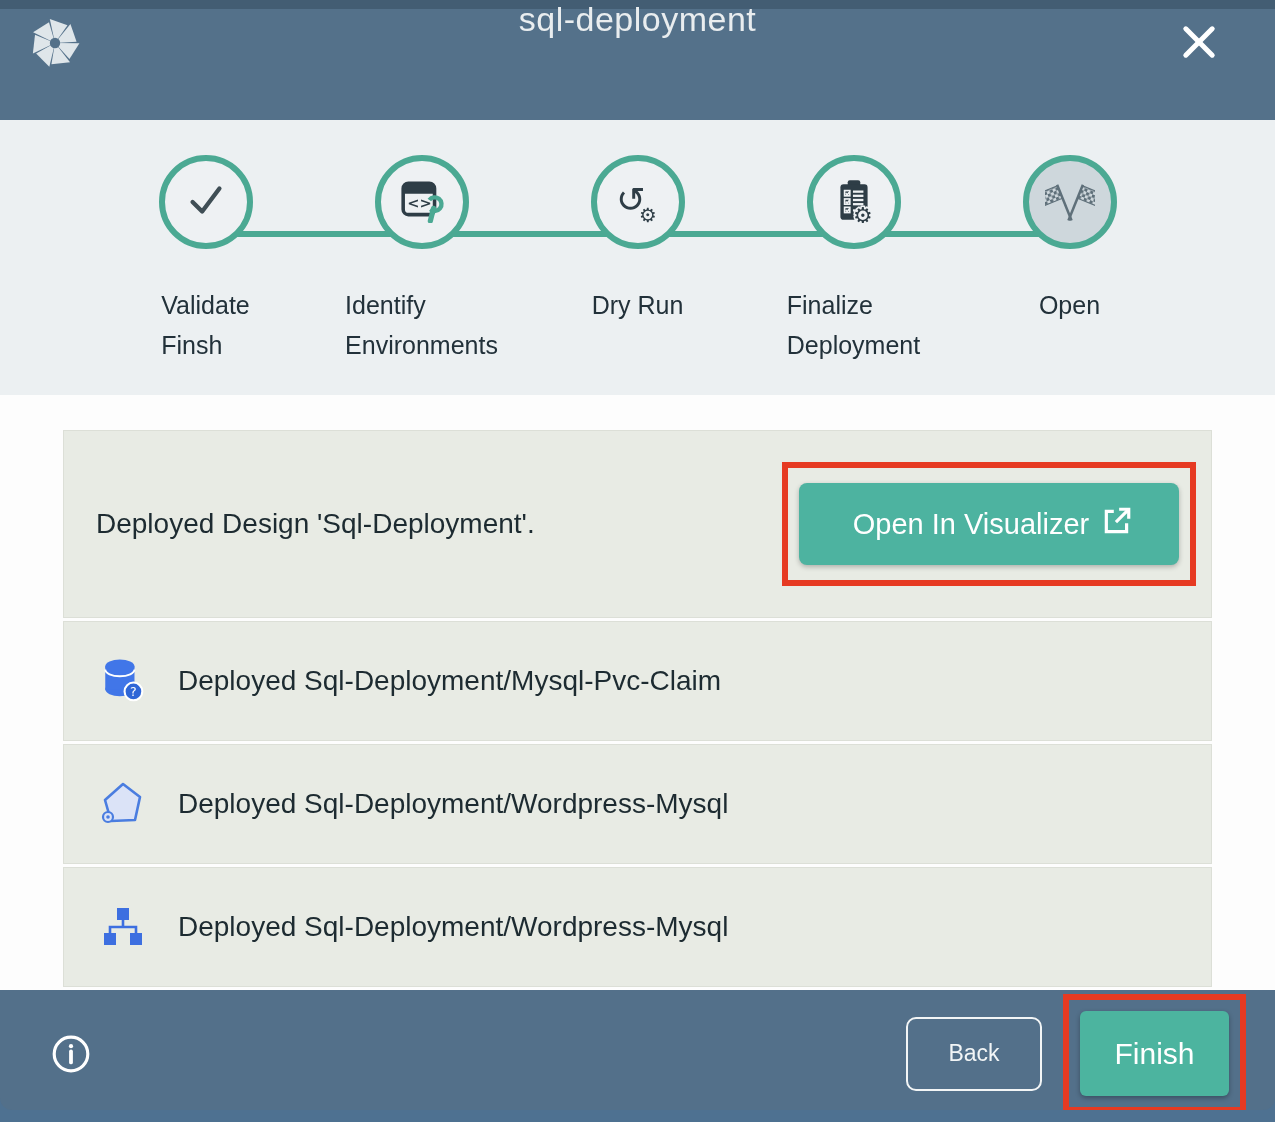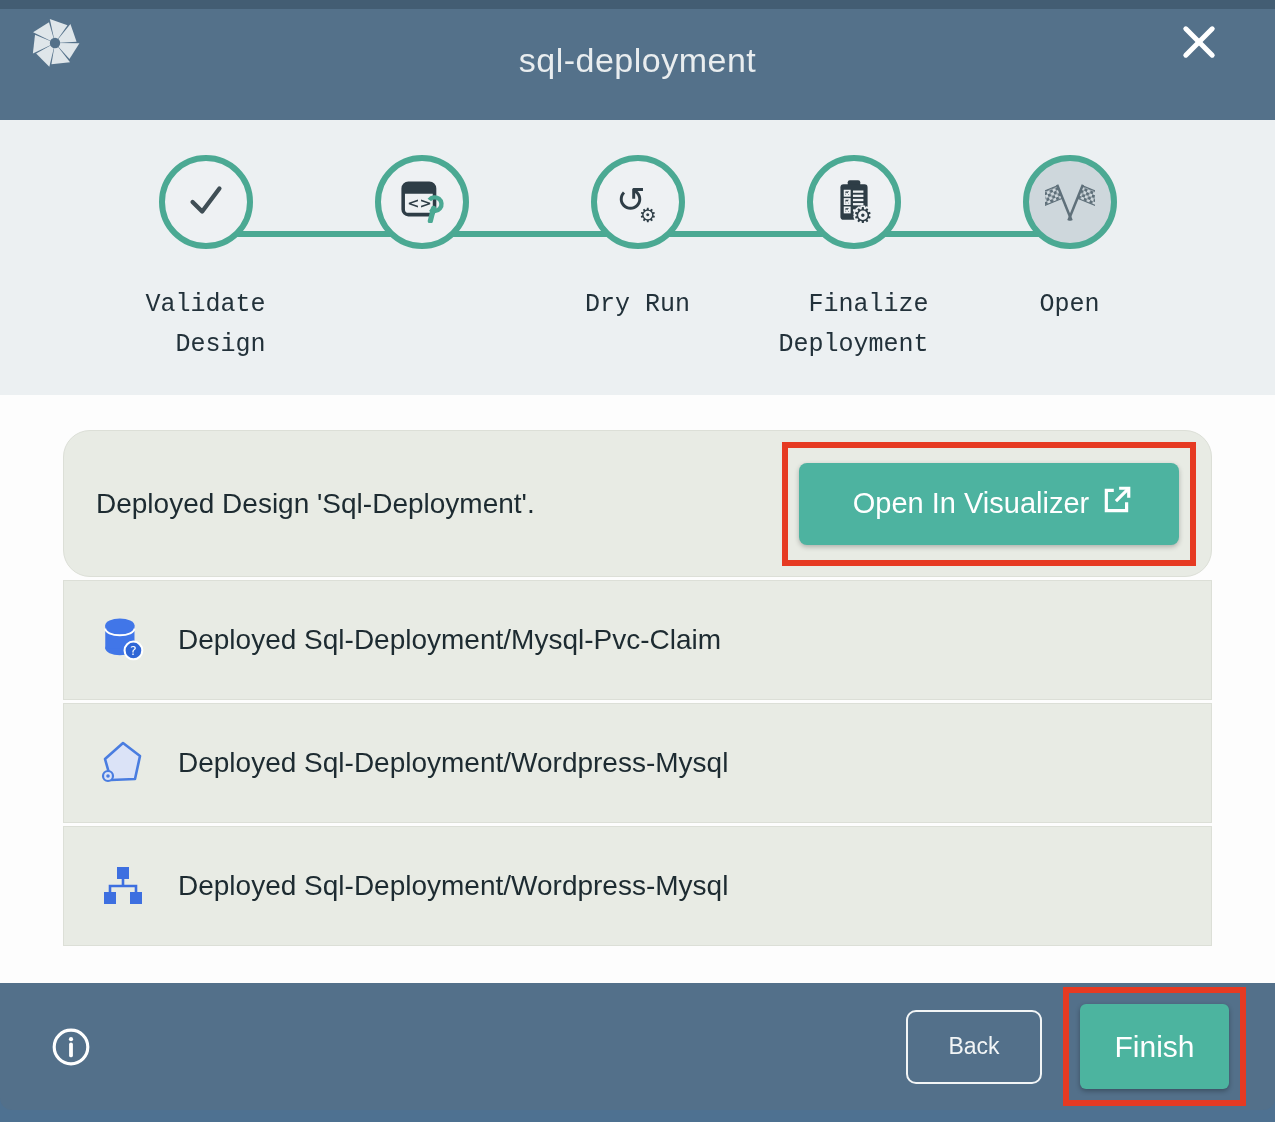--- a/index.html
+++ b/index.html
@@ -4,42 +4,42 @@
 <style>
   * { margin:0; padding:0; box-sizing:border-box; }
   html,body { width:1275px; height:1122px; overflow:hidden; }
   body { background:#4e7191; font-family:"Liberation Sans", sans-serif; }
 
   .modal { width:1275px; height:1110px; display:flex; flex-direction:column;
            border-radius:0 0 12px 12px; overflow:hidden; }
 
   
   .header { height:120px; background:#54718a; position:relative; flex:0 0 auto;
-            display:flex; align-items:center;
+            display:flex; align-items:flex-start;
             box-shadow: inset 0 9px 0 rgba(24,44,58,0.28); }
   .logo { position:absolute; left:28px; top:16px; width:54px; height:54px; }
   .title { width:100%; text-align:center; color:#e9edef; font-size:34px; letter-spacing:0.5px; }
   .close-btn { position:absolute; right:52px; top:18px; width:48px; height:48px;
                background:none; border:none; cursor:pointer; }
 
   
   .stepper { height:275px; background:#ecf0f2; flex:0 0 auto; }
   .steps-row { display:flex; width:1080px; margin:0 auto; position:relative; padding-top:35px; }
   .track { position:absolute; top:111px; left:108px; width:864px; height:6px; background:#4ba993; }
   .step { width:216px; display:flex; flex-direction:column; align-items:center; position:relative; z-index:1; }
   .step-circle { width:94px; height:94px; border-radius:50%; border:6px solid #4ba993;
                  background:#eef1f3; display:flex; align-items:center; justify-content:center; }
   .step.active .step-circle { background:#ced7dc; }
-  .step-label { margin-top:36px; text-align:right; font-size:25px; color:#22313a; line-height:40px;font-family:Liberation Mono, monospace; }
+  .step-label { margin-top:36px; text-align:left; font-size:25px; color:#22313a; line-height:40px; }
 
   
   .content { flex:1 1 auto; background:#fdfdfd; padding:35px 63px 0; }
   .row { background:#e8ebe4; border:1px solid #dcdfd7; }
-  .design-row { height:147px; display:flex; align-items:center; justify-content:space-between;
-                padding:0 15px 0 32px; margin-bottom:3px;border-radius:27px; }
+  .design-row { height:188px; display:flex; align-items:center; justify-content:space-between;
+                padding:0 15px 0 32px; margin-bottom:3px; }
   .design-text, .row-text { font-size:28px; color:#1d2b31; }
   .item-row { height:120px; display:flex; align-items:center; padding-left:35px; margin-bottom:3px; }
   .item-icon { width:48px; height:48px; flex:0 0 auto; margin-right:31px; display:flex;
                align-items:center; justify-content:center; }
 
   .annotation { border:6px solid #e63a22; padding:15px 11px; }
   .annotation-finish { border:6px solid #e63a22; padding:11px; }
 
   .viz-btn { width:380px; height:82px; background:#4db3a0; border:none; border-radius:8px;
              color:#fff; font-size:29px; font-family:"Liberation Sans",sans-serif;
@@ -96,35 +96,39 @@
       <div class="step">
         <div class="step-circle">
           <span>
             <svg viewBox="0 0 48 48" width="46" height="46">
               <polyline points="10,26 20,36 38,12" fill="none" stroke="#3f4e55" stroke-width="4.5" stroke-linecap="round" stroke-linejoin="round"></polyline>
             </svg>
           </span>
         </div>
         <div class="step-label">
           <div>Validate</div>
-          <div>Design</div>
+          <div>Finsh</div>
         </div>
       </div>
 
       <div class="step">
         <div class="step-circle">
           <span>
             <svg viewBox="0 0 44 44" width="46" height="46">
               <rect x="4" y="6" width="30" height="30" rx="5" fill="none" stroke="#2e3d46" stroke-width="3.4"></rect>
               <path d="M4 11 q0-5 5-5 h20 q5 0 5 5 v5 H4 Z" fill="#2e3d46"></path>
               <text x="8" y="30" font-size="14" font-weight="bold" fill="#2e3d46">&lt;&gt;</text>
               <path d="M29 22 a6.5 6.5 0 1 1 1 9" fill="none" stroke="#4ba993" stroke-width="4.2"></path>
               <line x1="33" y1="30" x2="30" y2="42" stroke="#4ba993" stroke-width="5" stroke-linecap="round"></line>
             </svg>
           </span>
+        </div>
+        <div class="step-label">
+          <div>Identify</div>
+          <div>Environments</div>
         </div>
       </div>
 
       <div class="step">
         <div class="step-circle">
           <span>
             <svg viewBox="0 0 44 44" width="46" height="46">
               <text x="1" y="33" font-size="34" fill="#2e3d46">↺</text>
               <text x="23" y="43" font-size="19" stroke="#eef1f3" stroke-width="3" fill="none">⚙</text>
               <text x="23" y="43" font-size="19" fill="#2e3d46">⚙</text>

